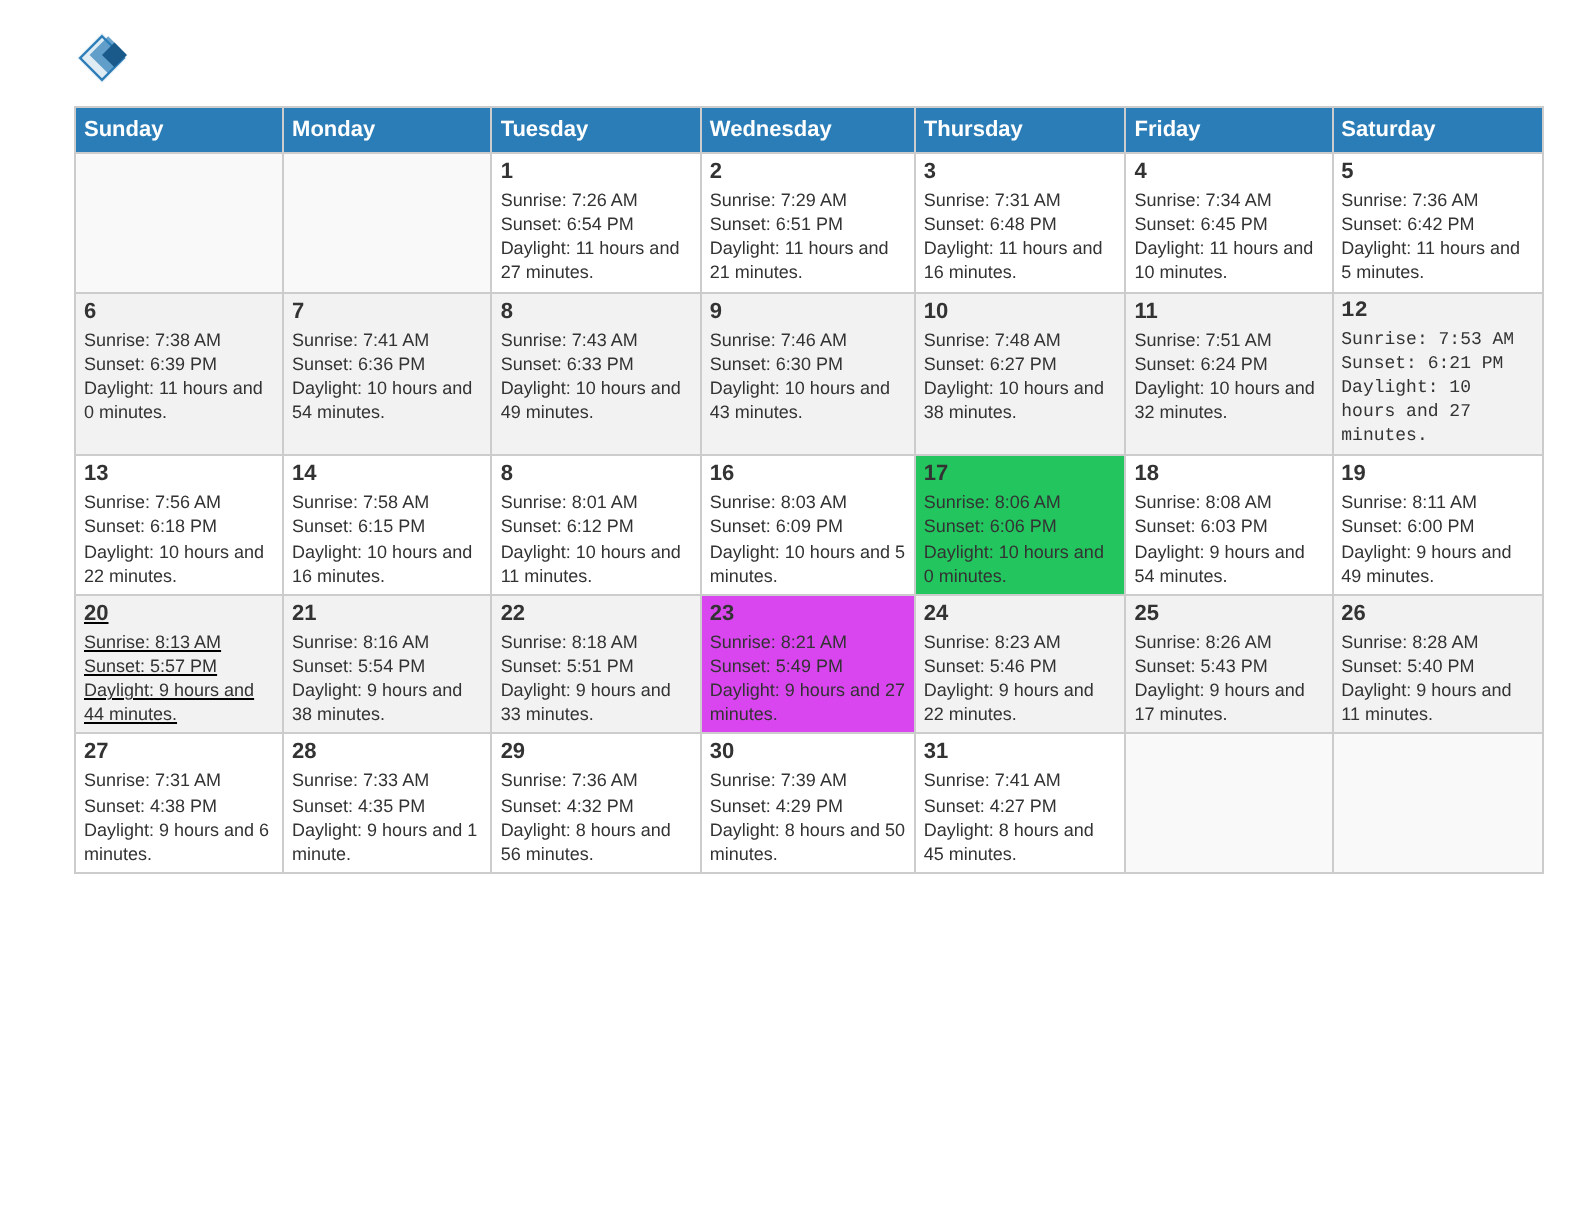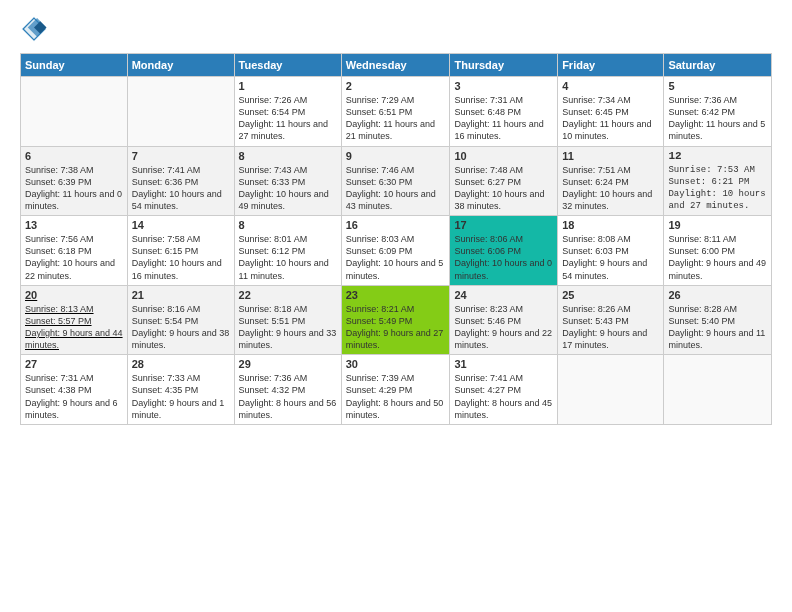--- a/index.html
+++ b/index.html
@@ -7,21 +7,21 @@
       font-family: Arial, sans-serif;
       background: #fff;
       width: 792px;
       min-height: 612px;
       padding: 0;
     }
     .page {
       width: 792px;
       min-height: 612px;
       background: #fff;
-      padding: 15px 20px 15px 20px;
+      padding: 15px 20px 15px 37px;
     }
     .header {
       display: flex;
       justify-content: space-between;
       align-items: flex-start;
       margin-bottom: 10px;
     }
     .logo {
       display: flex;
       align-items: center;
@@ -238,21 +238,21 @@
             <div class="day-info">Sunrise: 8:01 AM
 Sunset: 6:12 PM
 Daylight: 10 hours and 11 minutes.</div>
           </td>
           <td style="background: rgb(255, 255, 255); margin-left: 40px;">
             <span class="day-num">16</span>
             <div class="day-info">Sunrise: 8:03 AM
 Sunset: 6:09 PM
 Daylight: 10 hours and 5 minutes.</div>
           </td>
-          <td style="background: #14b8a6;">
+          <td style="background: #22c55e;">
             <span class="day-num">17</span>
             <div class="day-info">Sunrise: 8:06 AM
 Sunset: 6:06 PM
 Daylight: 10 hours and 0 minutes.</div>
           </td>
           <td style="background: rgb(255, 255, 255);">
             <span class="day-num">18</span>
             <div class="day-info">Sunrise: 8:08 AM
 Sunset: 6:03 PM
 Daylight: 9 hours and 54 minutes.</div>
@@ -276,21 +276,21 @@
             <div class="day-info">Sunrise: 8:16 AM
 Sunset: 5:54 PM
 Daylight: 9 hours and 38 minutes.</div>
           </td>
           <td style="background: rgb(242, 242, 242);">
             <span class="day-num">22</span>
             <div class="day-info">Sunrise: 8:18 AM
 Sunset: 5:51 PM
 Daylight: 9 hours and 33 minutes.</div>
           </td>
-          <td style="background: #84cc16; margin-left: 31px;">
+          <td style="background: #d946ef; margin-left: 31px;">
             <span class="day-num">23</span>
             <div class="day-info">Sunrise: 8:21 AM
 Sunset: 5:49 PM
 Daylight: 9 hours and 27 minutes.</div>
           </td>
           <td style="background: rgb(242, 242, 242);">
             <span class="day-num">24</span>
             <div class="day-info">Sunrise: 8:23 AM
 Sunset: 5:46 PM
 Daylight: 9 hours and 22 minutes.</div>

